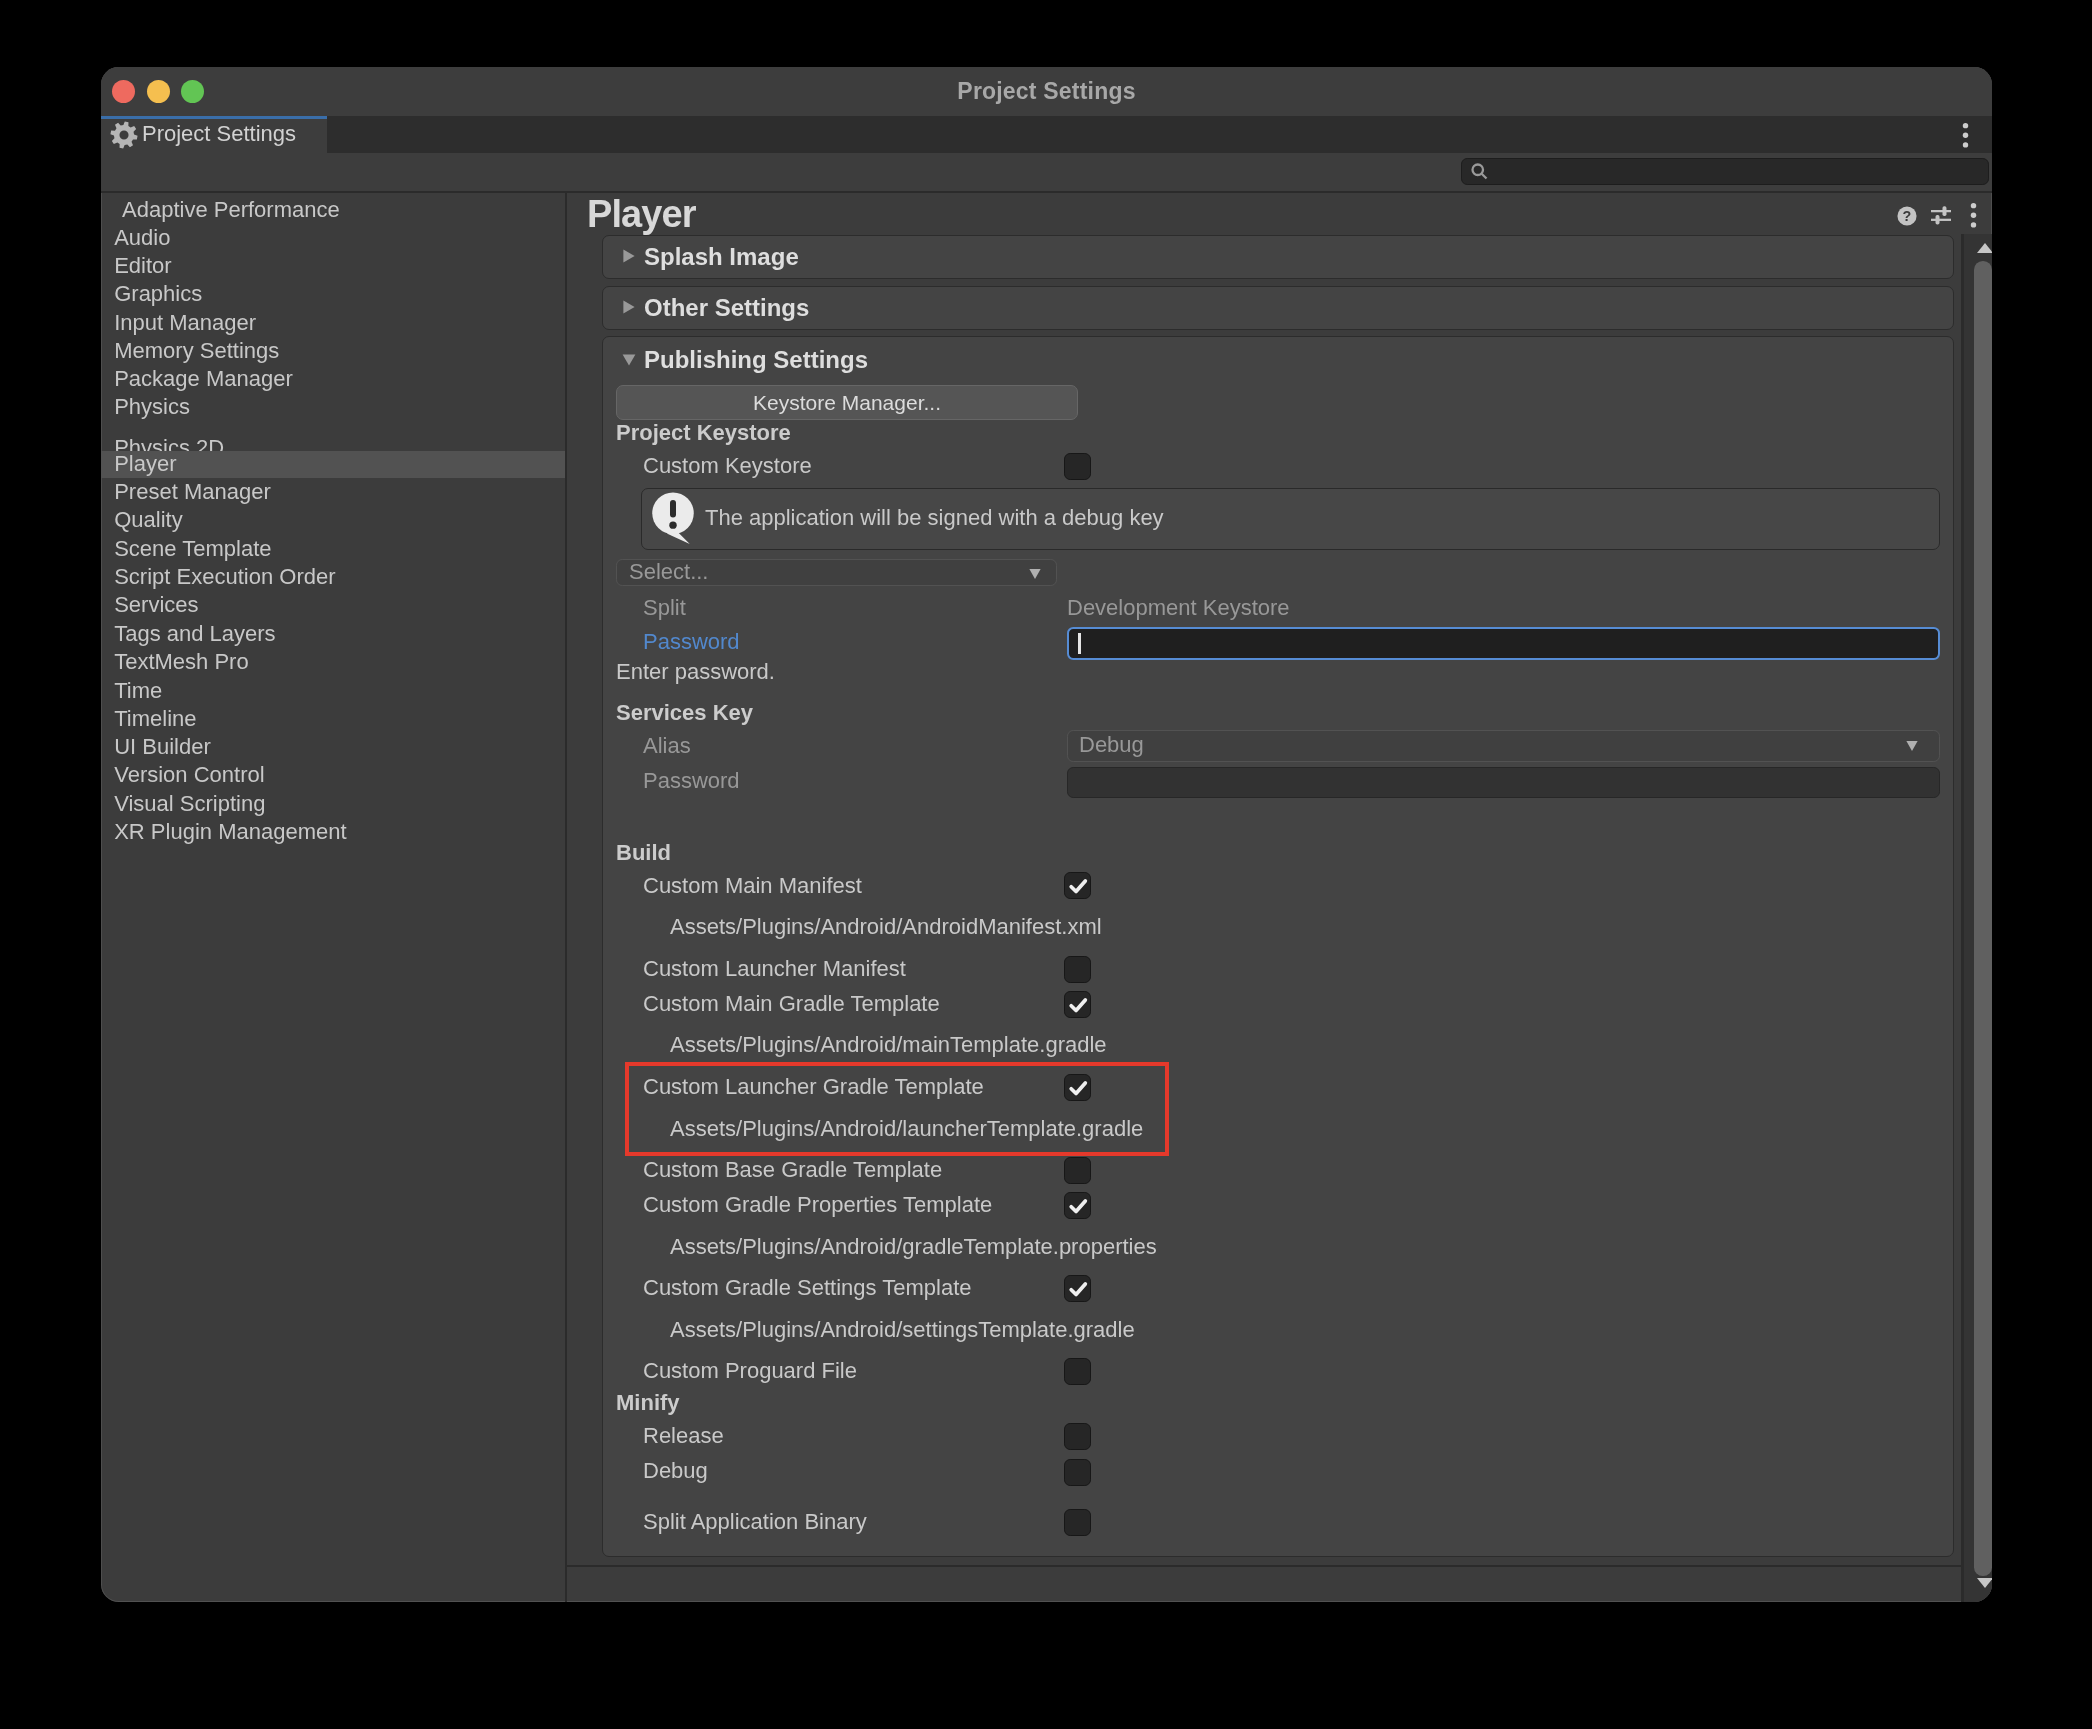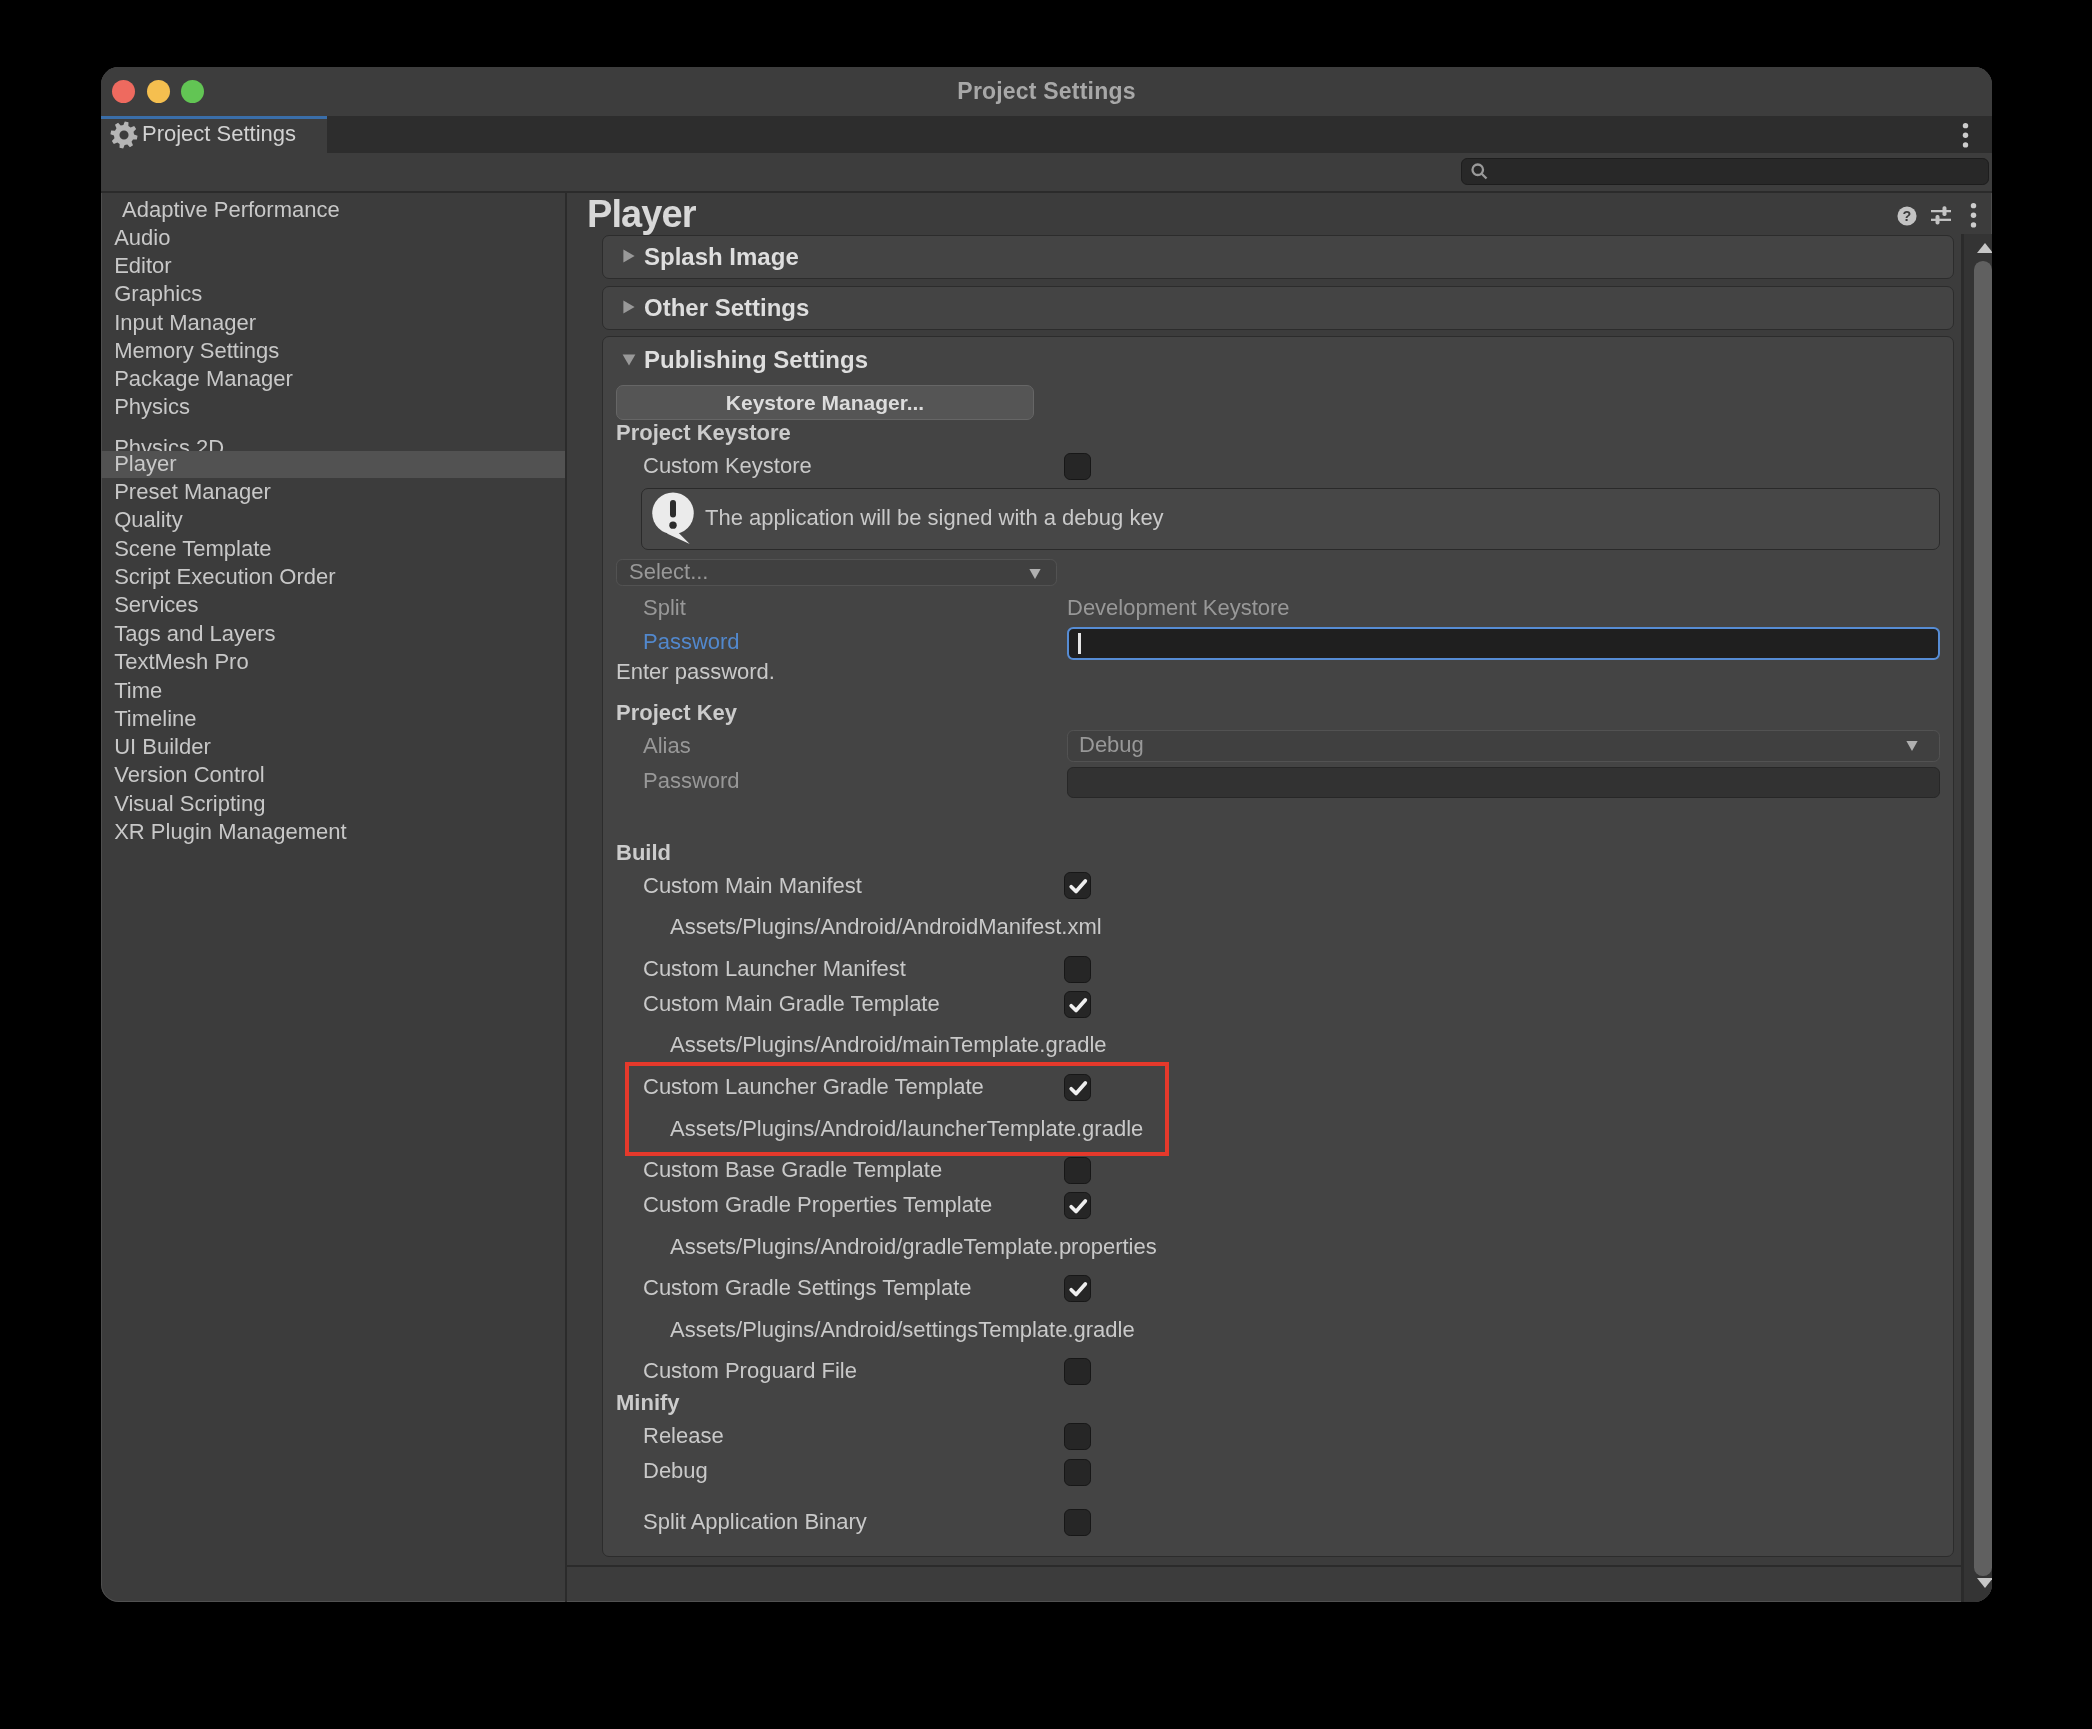--- a/index.html
+++ b/index.html
@@ -110,42 +110,42 @@
       </svg></div>
 <div class="abs box" style="left:501px;top:168px;width:1352px;height:44px;"></div>
 <div class="abs tri-r" style="left:521px;top:181px;transform:scale(0.8);"></div>
 <div class="abs sechdr" style="left:543px;top:176px;">Splash Image</div>
 <div class="abs box" style="left:501px;top:219px;width:1352px;height:44px;"></div>
 <div class="abs tri-r" style="left:521px;top:232px;transform:scale(0.8);"></div>
 <div class="abs sechdr" style="left:543px;top:227px;">Other Settings</div>
 <div class="abs box" style="left:501px;top:269px;width:1352px;height:1221px;"></div>
 <div class="abs tri-d" style="left:520px;top:286px;transform:scale(0.8);"></div>
 <div class="abs sechdr" style="left:543px;top:279px;">Publishing Settings</div>
-<div class="abs btn" style="left:515px;top:318px;width:418px;height:35px;line-height:34px;font-weight:bold;">Keystore Manager...</div>
+<div class="abs btn" style="left:515px;top:318px;width:462px;height:35px;line-height:34px;">Keystore Manager...</div>
 <div class="abs lblb" style="left:515px;top:352px;">Project Keystore</div>
 <div class="abs lbl" style="left:542px;top:385px;">Custom Keystore</div>
 <div class="abs cb" style="left:963px;top:386px;"></div>
 <div class="abs " style="left:540px;top:421px;width:1299px;height:62px;background:#474747;border:1.8px solid #2a2a2a;border-radius:7px;"></div>
 <div class="abs " style="left:549px;top:425px;width:46px;height:53px;"><svg width="46" height="53" viewBox="0 0 52 60">
         <path d="M30 44 L45 59 L19 47 Z" fill="#ebebeb"></path>
         <circle cx="26" cy="24" r="23.5" fill="#ebebeb"></circle>
         <rect x="22.6" y="9" width="6.8" height="20" rx="3.4" fill="#2c2c2c"></rect>
         <circle cx="26" cy="37.5" r="4.2" fill="#2c2c2c"></circle>
       </svg></div>
 <div class="abs lbl" style="left:604px;top:437px;">The application will be signed with a debug key</div>
 <div class="abs dd" style="left:515px;top:492px;width:441px;height:27px;"></div>
 <div class="abs lbld" style="left:528px;top:491px;">Select...</div>
 <div class="abs tri-d" style="left:926px;top:500px;transform:scale(0.7);border-top-color:#b0b0b0;"></div>
 <div class="abs lbld" style="left:542px;top:527px;">Split</div>
 <div class="abs lbld" style="left:966px;top:527px;">Development Keystore</div>
 <div class="abs lbl blue" style="left:542px;top:561px;">Password</div>
 <div class="abs " style="left:966px;top:560px;width:873px;height:33px;background:#1f1f1f;border:2.6px solid #568cd4;border-radius:6.2px;"></div>
 <div class="abs " style="left:977px;top:566px;width:2.6px;height:21px;background:#e5e5e5;"></div>
 <div class="abs lbl" style="left:515px;top:591px;">Enter password.</div>
-<div class="abs lblb" style="left:515px;top:632px;">Project Key</div>
+<div class="abs lblb" style="left:515px;top:632px;">Services Key</div>
 <div class="abs lbld" style="left:542px;top:665px;">Alias</div>
 <div class="abs dd" style="left:966px;top:663px;width:873px;height:32px;"></div>
 <div class="abs lbld" style="left:978px;top:664px;">Debug</div>
 <div class="abs tri-d" style="left:1803px;top:672px;transform:scale(0.7);border-top-color:#b0b0b0;"></div>
 <div class="abs lbld" style="left:542px;top:700px;">Password</div>
 <div class="abs inp" style="left:966px;top:700px;width:873px;height:31px;"></div>
 <div class="abs lblb" style="left:515px;top:772px;">Build</div>
 <div class="abs lbl" style="left:542px;top:805px;">Custom Main Manifest</div>
 <div class="abs cb" style="left:963px;top:805px;"><svg width="26.5" height="26.5" viewBox="0 0 30 30">
         <polyline points="7,15.5 12.5,21 23,9" fill="none" stroke="#f0f0f0" stroke-width="4.2" stroke-linecap="round" stroke-linejoin="round"></polyline>

